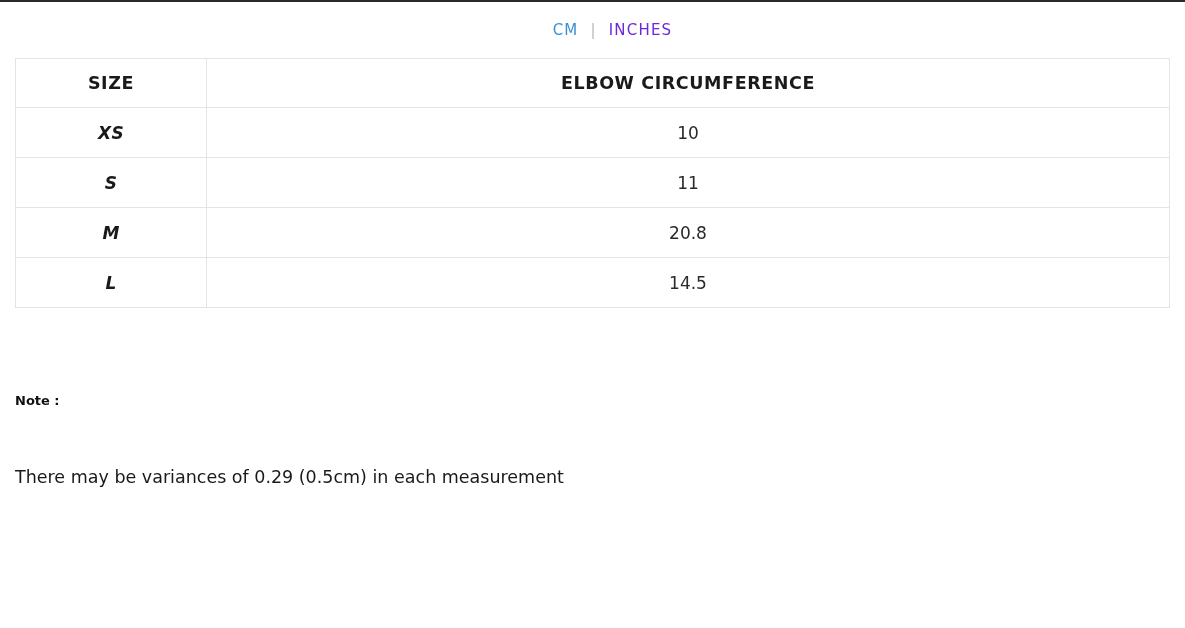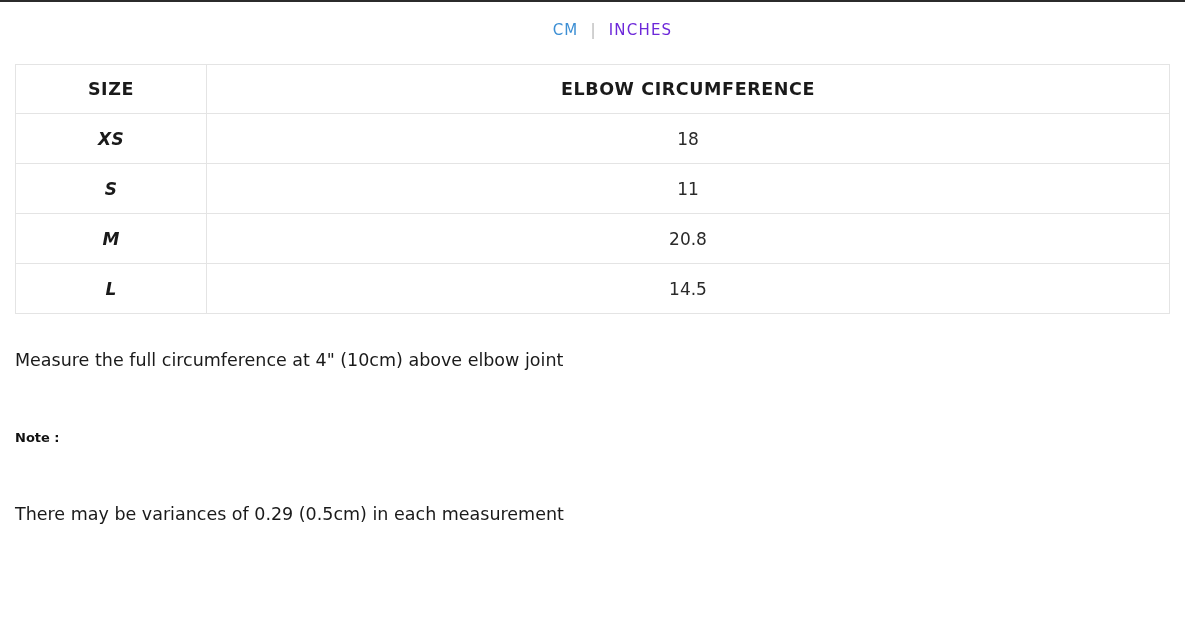--- a/index.html
+++ b/index.html
@@ -49,21 +49,21 @@
     color: #6d28d9;
   }
   .unit-sep {
     color: #b9b9b9;
     font-size: 15px;
     padding: 0 2px;
   }
   table.size-table {
     border-collapse: collapse;
     width: 1155px;
-    margin: 6px 15px;
+    margin: 0 15px;
     table-layout: fixed;
   }
   table.size-table th,
   table.size-table td {
     border: 1px solid #e4e4e4;
     text-align: center;
     font-size: 17px;
   }
   table.size-table th {
     font-weight: bold;
@@ -124,38 +124,37 @@
   <table class="size-table">
     <thead>
       <tr>
         <th class="col-size">SIZE</th>
         <th class="col-measure">ELBOW CIRCUMFERENCE</th>
       </tr>
     </thead>
     <tbody>
       <tr>
         <td class="cell-size">XS</td>
-        <td class="cell-value">18</td>
+        <td class="cell-value">10</td>
       </tr>
       <tr>
         <td class="cell-size">S</td>
         <td class="cell-value">11</td>
       </tr>
       <tr>
         <td class="cell-size">M</td>
         <td class="cell-value">20.8</td>
       </tr>
       <tr>
         <td class="cell-size">L</td>
         <td class="cell-value">14.5</td>
       </tr>
     </tbody>
   </table>
 
   <div class="note-block">
-    <p class="note-line">Measure the full circumference at 4" (10cm) above elbow joint</p>
     <div class="note-spacer"></div>
     <p class="note-label">Note :</p>
     <div class="note-spacer2"></div>
     <p class="note-line">There may be variances of 0.29 (0.5cm) in each measurement</p>
   </div>
 
 </div>
 
 </body></html>

